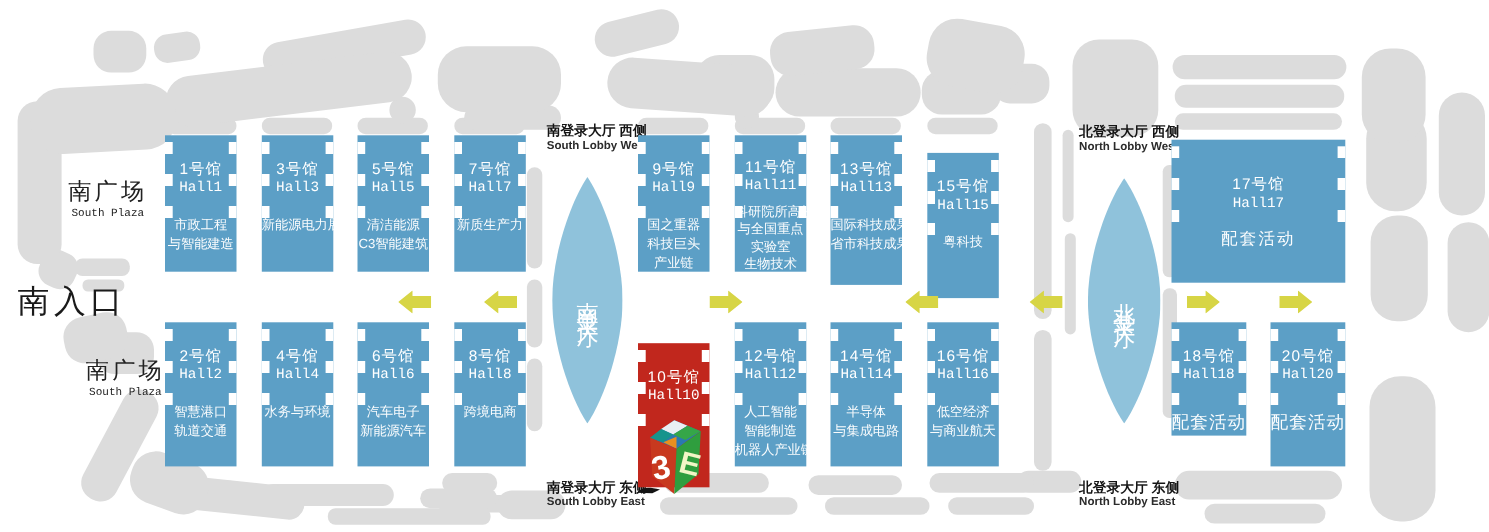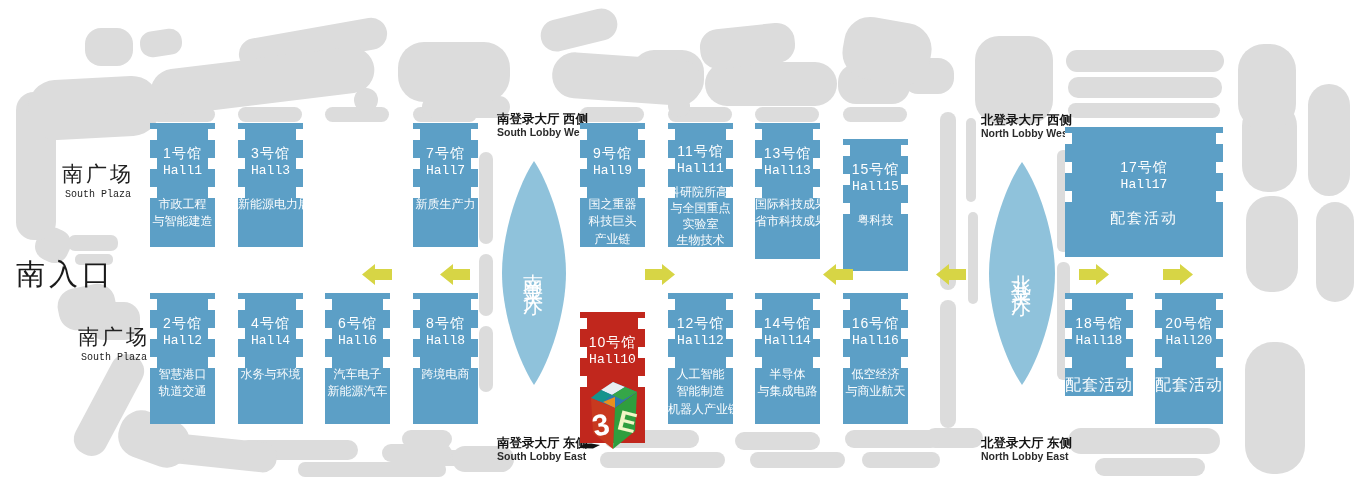--- a/index.html
+++ b/index.html
@@ -166,20 +166,28 @@
       <div class="desc">市政工程
 与智能建造</div>
     </div>
     <div class="hall" style="left: 238px; top: 123px; width: 65px; height: 124px;">
       <div class="num">
       <span class="nz">3号馆</span>
       <span class="ne">Hall3</span>
     </div>
       <div class="desc">新能源电力展</div>
     </div>
+    <div class="hall" style="left: 325px; top: 123px; width: 65px; height: 124px;">
+      <div class="num">
+      <span class="nz">5号馆</span>
+      <span class="ne">Hall5</span>
+    </div>
+      <div class="desc">清洁能源
+C3智能建筑</div>
+    </div>
     <div class="hall" style="left: 413px; top: 123px; width: 65px; height: 124px;">
       <div class="num">
       <span class="nz">7号馆</span>
       <span class="ne">Hall7</span>
     </div>
       <div class="desc">新质生产力</div>
     </div>
     <div class="hall" style="left: 580px; top: 123px; width: 65px; height: 124px;">
       <div class="num">
       <span class="nz">9号馆</span>

